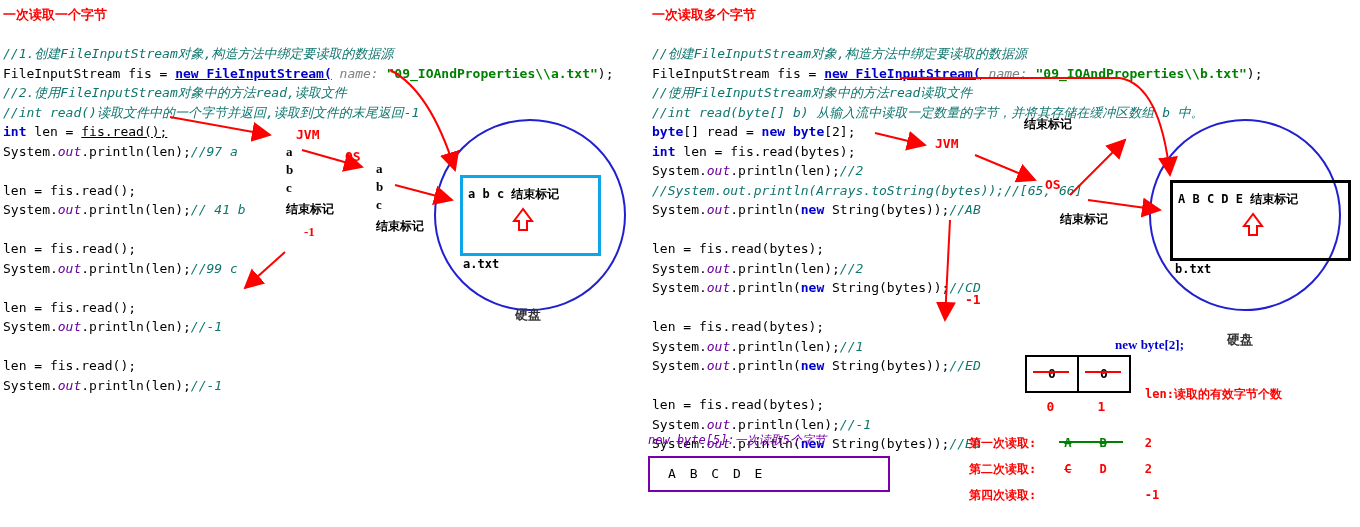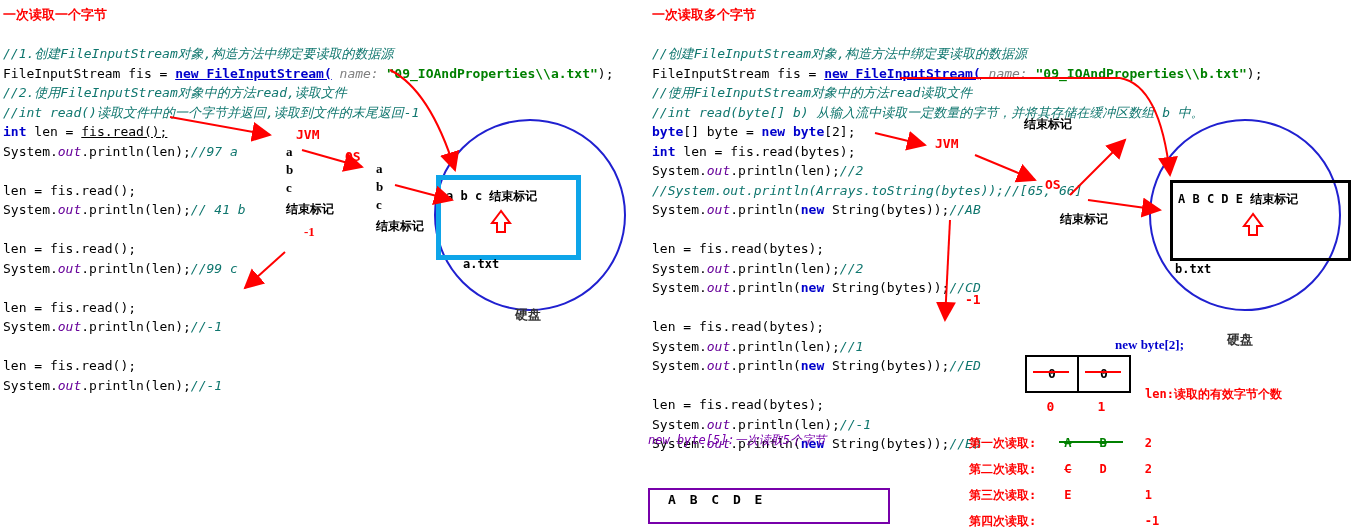--- a/index.html
+++ b/index.html
@@ -55,21 +55,21 @@
 <div style="position:absolute;left:376px;top:160px;font-family:Consolas;font-weight:bold;line-height:1.4">
   <div>a</div>
       <div>b</div>
       <div>c</div>
   <div style="font-size:12px;margin-top:3px">结束标记</div>
 </div>
 
 <svg style="left:420px;top:115px;width:220px;height:220px">
   <circle cx="110" cy="100" r="95" fill="none" stroke="#2020d0" stroke-width="2"></circle>
 </svg>
-<div style="position:absolute;left:436px;top:175px;width:135px;height:75px;border:5px solid #0ea5e9">
+<div style="position:absolute;left:460px;top:175px;width:135px;height:75px;border:3px solid #0ea5e9">
   <div style="font-size:12px;font-weight:bold;padding:7px 5px">a b c 结束标记</div>
   <svg style="left:45px;top:28px;width:30px;height:26px">
     <path d="M15 3 L6 15 L11 15 L11 24 L19 24 L19 15 L24 15 Z" fill="none" stroke="#ff0000" stroke-width="2"></path>
   </svg>
 </div>
 <div style="position:absolute;left:463px;top:255px;font-weight:bold;font-size:12px">a.txt</div>
 <div style="position:absolute;left:515px;top:305px;font-weight:bold;color:#333">硬盘</div>
 
 <svg style="left:0;top:0;width:660px;height:340px;pointer-events:none">
   <defs>
@@ -89,21 +89,21 @@
   <line x1="285" y1="252" x2="245" y2="288" stroke="#ff0000" stroke-width="2" marker-end="url(#ah)"></line>
 </svg>
 
 <div style="position:absolute;left:652px;top:5px;width:720px">
   <div class="red">一次读取多个字节</div>
   <div class="code">
 <span class="cm">//创建FileInputStream对象,构造方法中绑定要读取的数据源</span>
 <span>FileInputStream fis = </span><span class="kw" style="text-decoration:underline">new FileInputStream(</span><span class="pl"> name:</span><span class="str"> "09_IOAndProperties\\b.txt"</span><span>);</span>
 <span class="cm">//使用FileInputStream对象中的方法read读取文件</span>
 <span class="cm">//int read(byte[] b) 从输入流中读取一定数量的字节，并将其存储在缓冲区数组 b 中。</span>
-<span class="kw">byte</span><span>[] byte = </span><span class="kw">new byte</span><span>[2];</span>
+<span class="kw">byte</span><span>[] read = </span><span class="kw">new byte</span><span>[2];</span>
 <span class="kw">int</span><span> len = fis.read(bytes);</span>
 <span>System.</span><span class="pur">out</span><span>.println(len);</span><span class="cm">//2</span>
 <span class="cm">//System.out.println(Arrays.toString(bytes));//[65, 66]</span>
 <span>System.</span><span class="pur">out</span><span>.println(</span><span class="kw">new</span><span> String(bytes));</span><span class="cm">//AB</span>
 
 <span>len = fis.read(bytes);</span>
 <span>System.</span><span class="pur">out</span><span>.println(len);</span><span class="cm">//2</span>
 <span>System.</span><span class="pur">out</span><span>.println(</span><span class="kw">new</span><span> String(bytes));</span><span class="cm">//CD</span>
 
 <span>len = fis.read(bytes);</span>
@@ -151,21 +151,21 @@
   <line x1="448" y1="200" x2="520" y2="210" stroke="#ff0000" stroke-width="2" marker-end="url(#ahr)"></line>
 
   <line x1="430" y1="195" x2="485" y2="140" stroke="#ff0000" stroke-width="2" marker-end="url(#ahr)"></line>
 
   <line x1="310" y1="220" x2="305" y2="320" stroke="#ff0000" stroke-width="2" marker-end="url(#ahr)"></line>
 </svg>
 
 <div style="position:absolute;left:648px;top:425px">
   <div class="pur" style="font-weight:normal;margin-top:6px;font-size:12px;color:#7700aa">new byte[5]:一次读取5个字节</div>
 </div>
-<div style="position:absolute;left:648px;top:488px;width:220px;height:32px;border:2px solid #7700aa;display:flex;align-items:flex-start;padding-left:18px;font-weight:bold;letter-spacing:3px">
+<div style="position:absolute;left:648px;top:456px;width:220px;height:32px;border:2px solid #7700aa;display:flex;align-items:center;padding-left:18px;font-weight:normal;letter-spacing:3px">
   <span>A B C D E</span>
 </div>
 
 <div style="position:absolute;left:1115px;top:335px;color:#0000cc;font-weight:bold;font-family:Consolas">new byte[2];</div>
 <div style="position:absolute;left:1025px;top:355px">
   <table style="border-collapse:collapse">
     <tbody>
           <tr>
       <td style="border:2px solid #000;width:48px;height:32px;text-align:center;font-weight:bold;position:relative"><span>0</span><span style="position:absolute;left:6px;top:14px;width:36px;height:2px;background:#ff0000"></span></td>
       <td style="border:2px solid #000;width:48px;height:32px;text-align:center;font-weight:bold;position:relative"><span>0</span><span style="position:absolute;left:6px;top:14px;width:36px;height:2px;background:#ff0000"></span></td>
@@ -188,26 +188,20 @@
       <td style="padding:4px 14px"><span style="color:#008000;text-decoration:line-through">B</span></td>
       <td class="redn" style="padding:4px 24px">2</td>
     </tr>
     <tr>
       <td class="redn" style="padding:4px 14px">第二次读取:</td>
       <td class="redn" style="padding:4px 14px;text-decoration:line-through">C</td>
       <td class="redn" style="padding:4px 14px">D</td>
       <td class="redn" style="padding:4px 24px">2</td>
     </tr>
     <tr>
-      <td class="redn" style="padding:4px 14px">第三次读取:</td>
-      <td class="redn" style="padding:4px 14px">E</td>
-      <td></td>
-      <td class="redn" style="padding:4px 24px">1</td>
-    </tr>
-    <tr>
       <td class="redn" style="padding:4px 14px">第四次读取:</td>
       <td></td>
             <td></td>
       <td class="redn" style="padding:4px 24px">-1</td>
     </tr>
   </tbody>
       </table>
 </div>
 
 </div>

